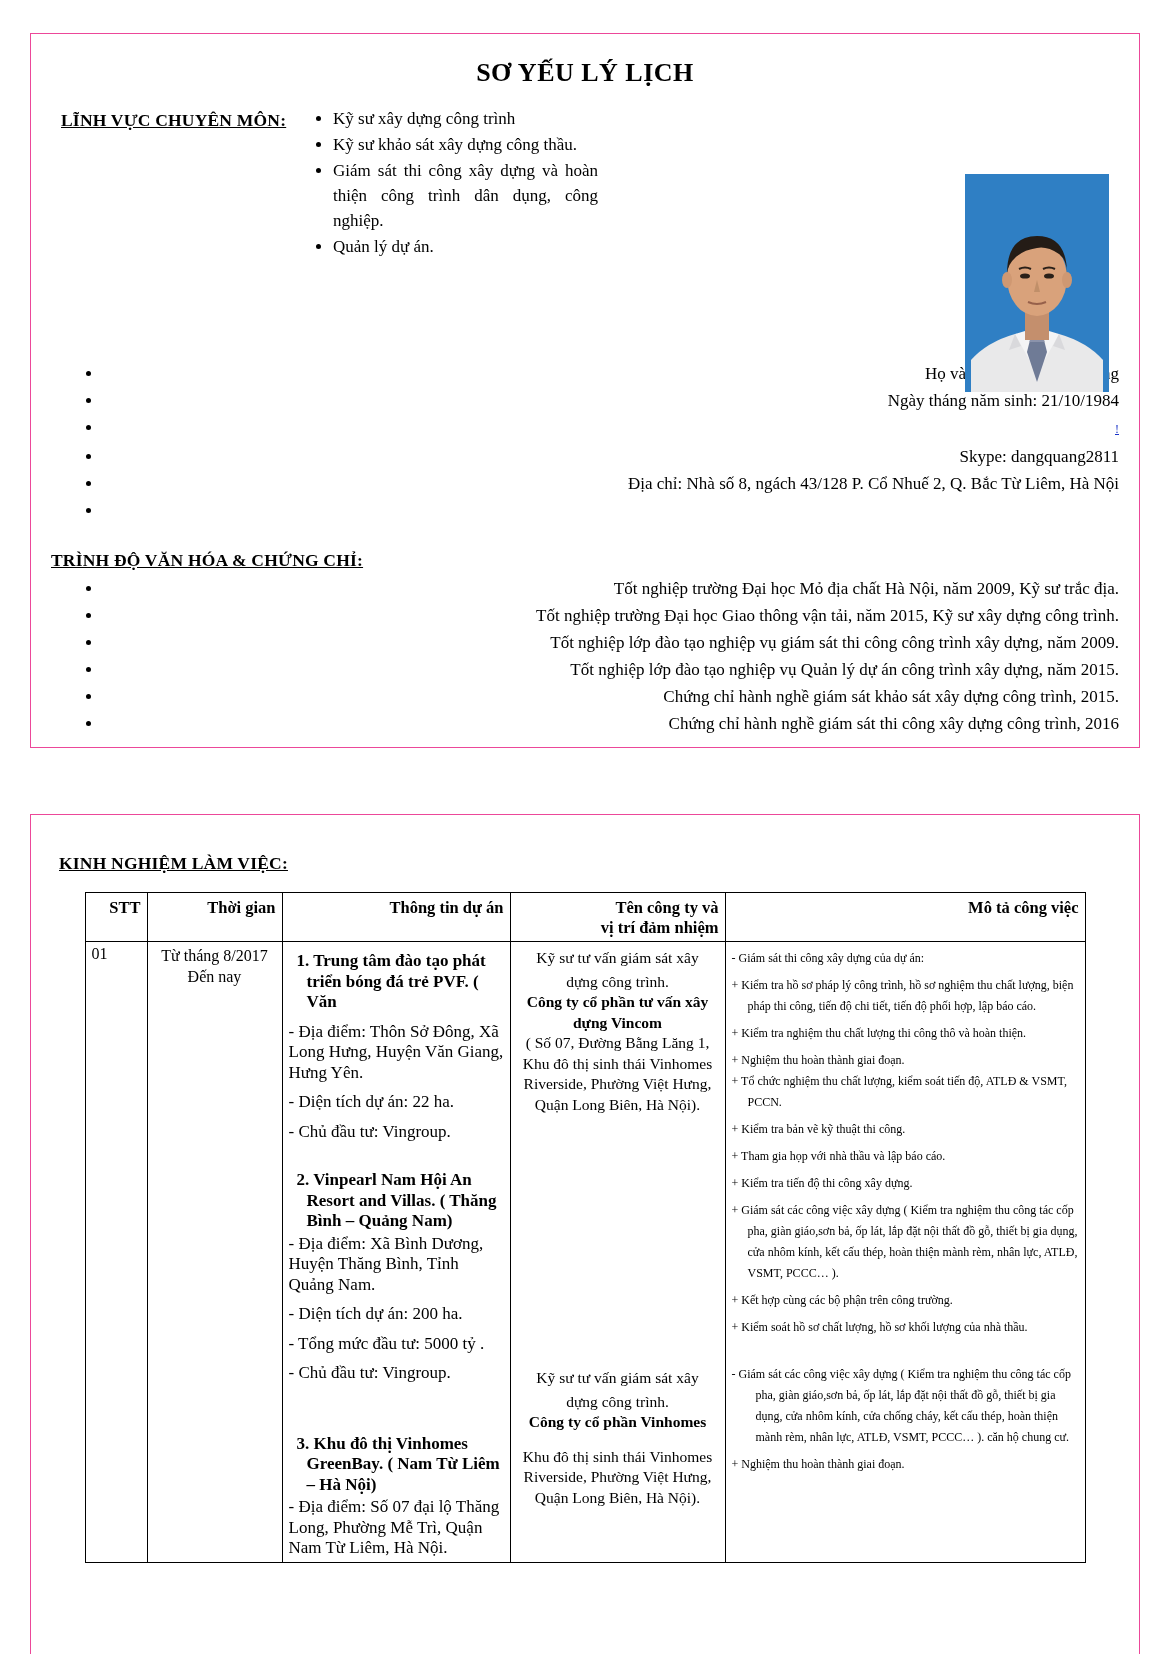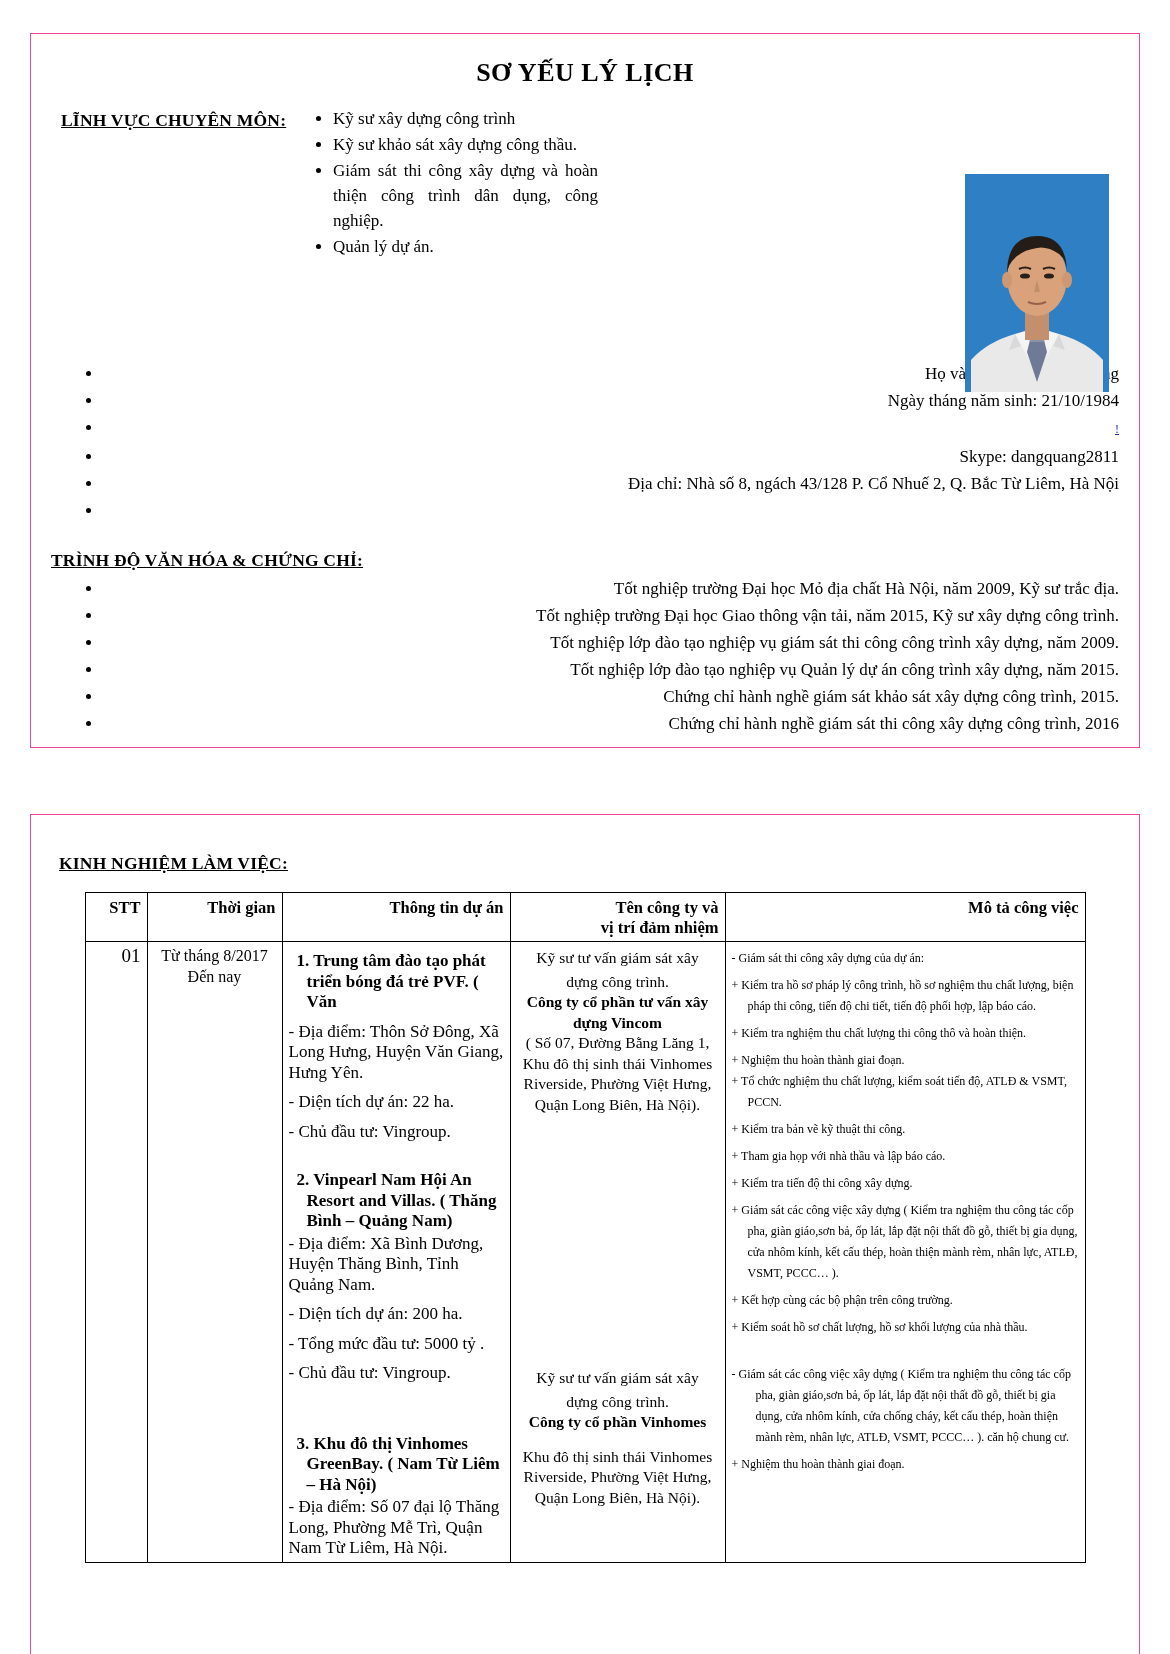--- a/index.html
+++ b/index.html
@@ -136,22 +136,22 @@
     vertical-align: top;
     padding-top: 5px;
   }
   col.c-stt     { width: 62px; }
   col.c-time    { width: 135px; }
   col.c-proj    { width: 228px; }
   col.c-comp    { width: 215px; }
   col.c-desc    { width: 360px; }
 
   td.stt {
-    text-align: right;
-    font-size: 19px;
+    text-align: left;
+    font-size: 16px;
     padding-top: 6px;
   }
   td.time {
     text-align: center;
     font-size: 16px;
     line-height: 21px;
     padding-top: 6px;
   }
   td.proj { font-size: 17px; line-height: 20.5px; }
   td.comp { font-size: 15.5px; line-height: 20.5px; text-align: center; }

